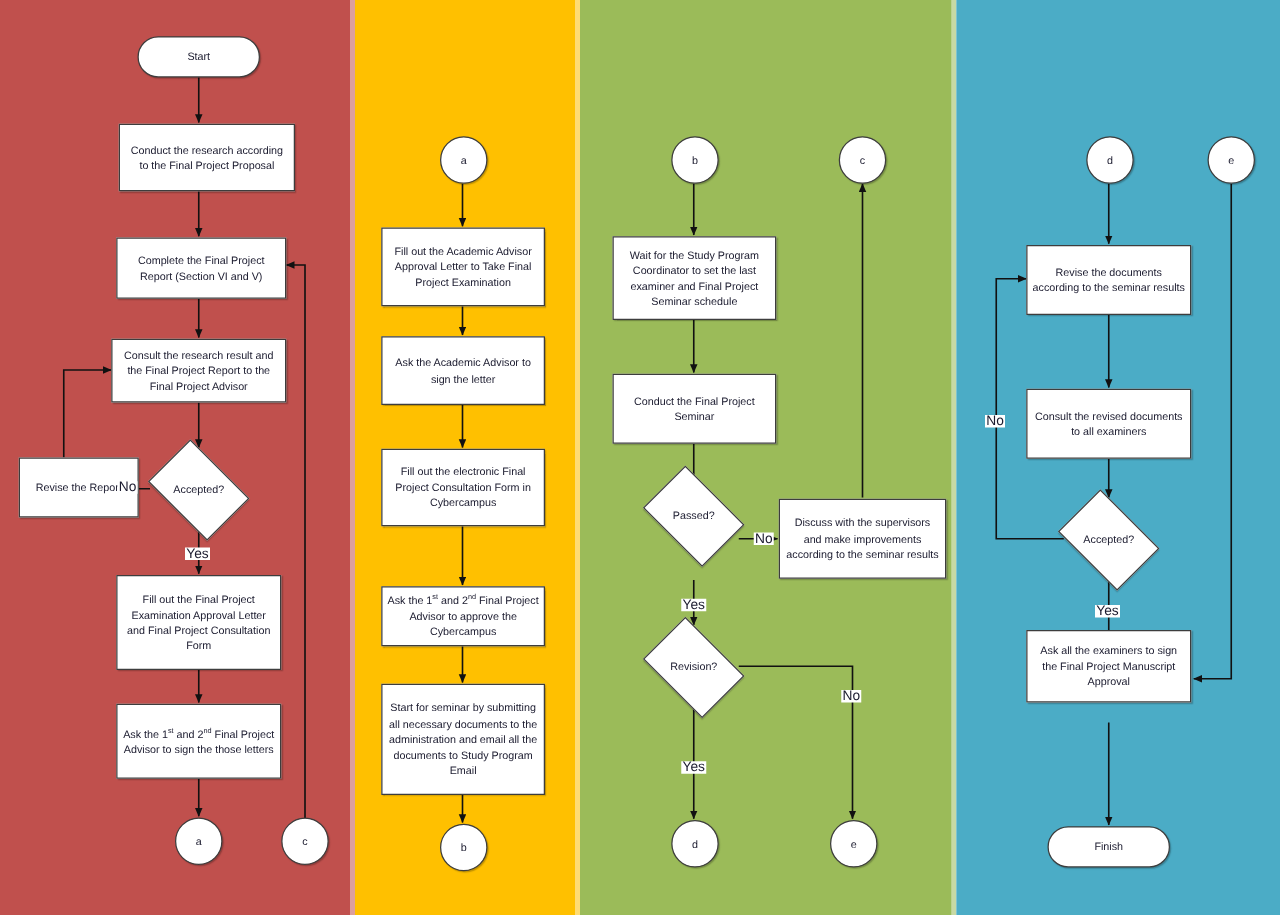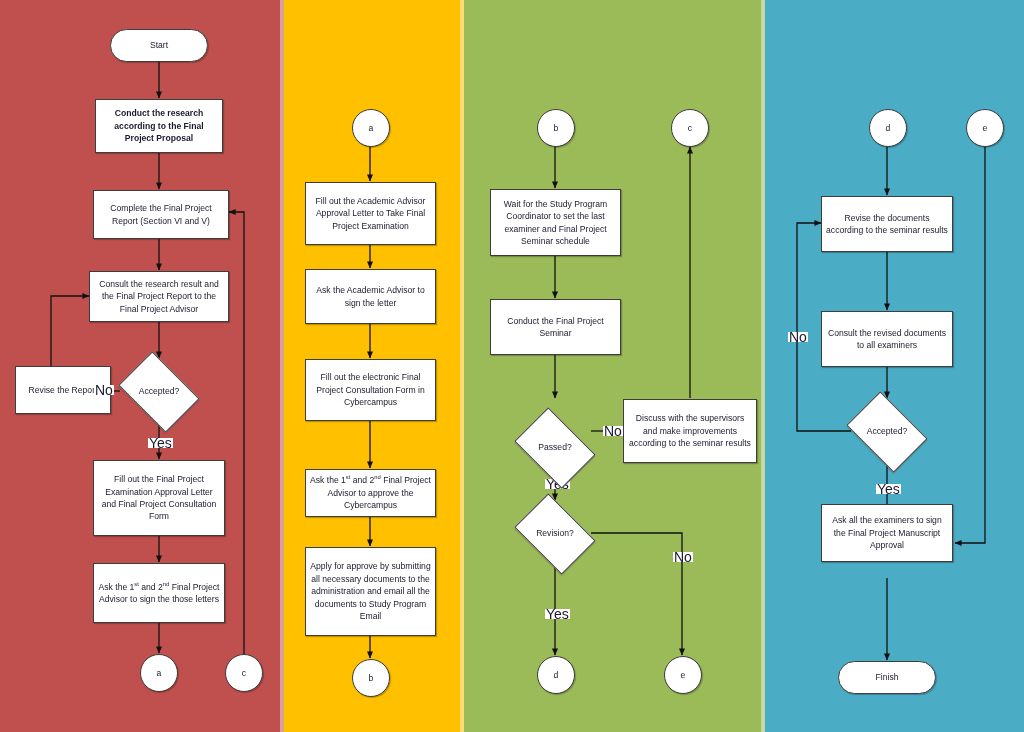--- a/index.html
+++ b/index.html
@@ -46,21 +46,21 @@
     width:70.7%;height:70.7%;
     transform:translate(-50%,-50%) rotate(45deg);
     background:#ffffff;border:1px solid #3d3d3d;
     box-shadow:1px 1px 1px rgba(0,0,0,.2);
     z-index:1;
   }
   .elabel{
     position:absolute;
     background:#ffffff;
     color:#1a1a2e;
-    font-size:14px;
+    font-size:11px;
     line-height:10px;
     padding:0px 1px;
     border:0;
     white-space:nowrap;
   }
   sup{font-size:.68em;vertical-align:super;line-height:0;}
 </style>
 </head>
 <body>
 
@@ -129,21 +129,21 @@
       <path d="M985,147 L985,543 L955,543"></path>
 
       <path d="M887,578 L887,660"></path>
     </g>
   </svg>
 
   <div class="node terminator" style="left:110px;top:29px;width:98px;height:33px;">
     <span>Start</span>
   </div>
 
-  <div class="node process" style="left:95px;top:99px;width:128px;height:54px;font-weight:bold;">
+  <div class="node process" style="left:95px;top:99px;width:141px;height:54px;">
     <span>Conduct the research according to the Final Project Proposal</span>
   </div>
 
   <div class="node process" style="left:93px;top:190px;width:136px;height:49px;">
     <span>Complete the Final Project Report (Section VI and V)</span>
   </div>
 
   <div class="node process" style="left:89px;top:271px;width:140px;height:51px;">
     <span>Consult the research result and the Final Project Report to the Final Project Advisor</span>
   </div>
@@ -190,21 +190,21 @@
 
   <div class="node process" style="left:305px;top:359px;width:131px;height:62px;">
     <span>Fill out the electronic Final Project Consultation Form in Cybercampus</span>
   </div>
 
   <div class="node process" style="left:305px;top:469px;width:131px;height:48px;">
     <span><span>Ask the 1</span><sup>st</sup><span> and 2</span><sup>nd</sup><span> Final Project Advisor to approve the Cybercampus</span></span>
   </div>
 
   <div class="node process" style="left:305px;top:547px;width:131px;height:89px;">
-    <span>Apply for approve by submitting all necessary documents to the administration and email all the documents to Study Program Email</span>
+    <span>Start for seminar by submitting all necessary documents to the administration and email all the documents to Study Program Email</span>
   </div>
 
   <div class="node connector" style="left:352px;top:659px;width:38px;height:38px;">
     <span>b</span>
   </div>
 
   <div class="node connector" style="left:537px;top:109px;width:38px;height:38px;">
     <span>b</span>
   </div>
 
@@ -213,21 +213,21 @@
   </div>
 
   <div class="node process" style="left:490px;top:189px;width:131px;height:67px;">
     <span>Wait for the Study Program Coordinator to set the last examiner and Final Project Seminar schedule</span>
   </div>
 
   <div class="node process" style="left:490px;top:299px;width:131px;height:56px;">
     <span>Conduct the Final Project Seminar</span>
   </div>
 
-  <div class="node decision" style="left:509px;top:415px;width:92px;height:65px;">
+  <div class="node decision" style="left:509px;top:380px;width:92px;height:65px;">
     <div class="dshape"></div>
     <span class="dlabel">Passed?</span>
   </div>
 
   <div class="node process" style="left:623px;top:399px;width:134px;height:64px;">
     <span>Discuss with the supervisors and make improvements according to the seminar results</span>
   </div>
 
   <div class="node decision" style="left:509px;top:501px;width:92px;height:65px;text-align:center;">
     <div class="dshape"></div>

